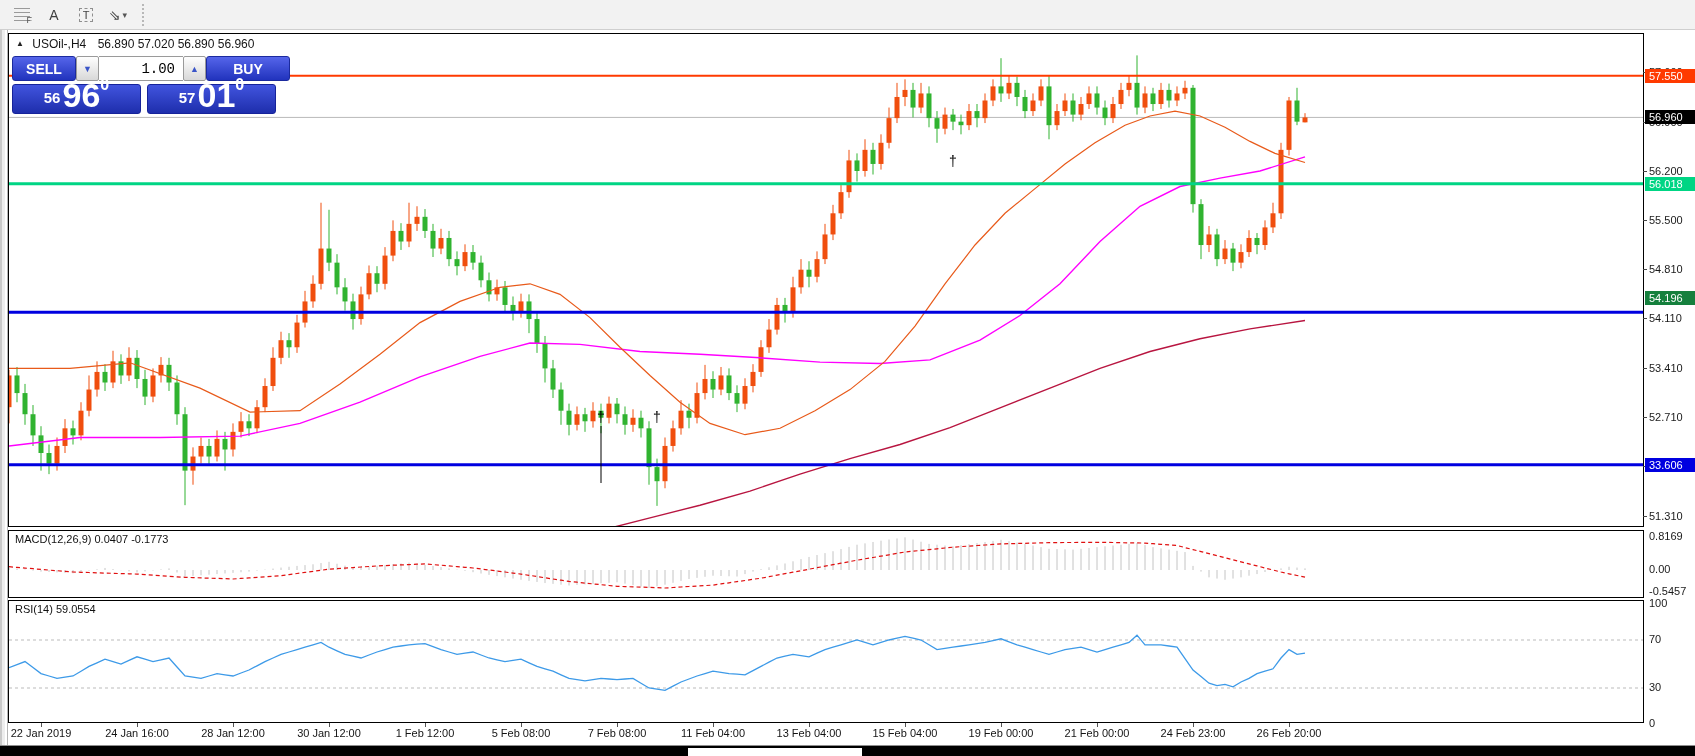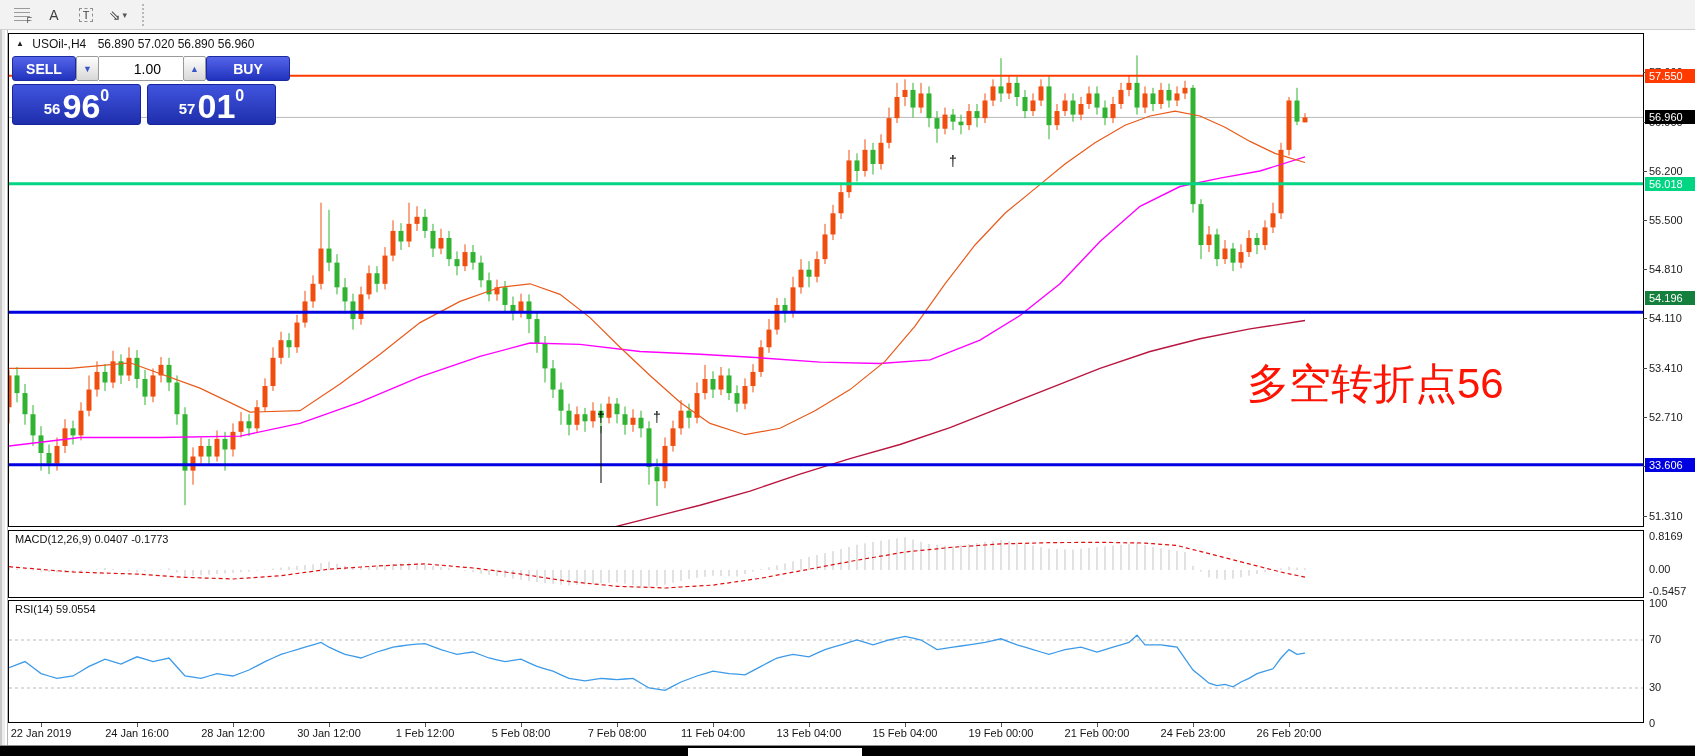--- a/index.html
+++ b/index.html
@@ -37,23 +37,23 @@
   .hdr-ohlc { margin-left:8px; }
 
   .oct { position:absolute; left:12px; top:56px; z-index:7; }
   .oct-row1 { display:flex; height:25px; }
   .btn-blue { background:linear-gradient(#5565ea,#2133bd); border:1px solid #1b2a9e; border-radius:3px;
               color:#fff; font-weight:bold; font-size:14px; display:flex; align-items:center; justify-content:center; }
   .sell-btn { width:64px; }  .buy-btn { width:84px; }
   .spin { width:23px; height:25px; background:linear-gradient(#fefefe,#d8d8d8); border:1px solid #9a9a9a;
           border-radius:2px; color:#3a55c8; font-size:9px; display:flex; align-items:center; justify-content:center; }
   .vol-input { width:84px; height:25px; border:1px solid #9a9a9a; border-left:none; border-right:none;
-               font-size:14px; text-align:right; padding-right:22px; font-family:Liberation Sans, sans-serif; }
+               font-size:14px; text-align:right; padding-right:8px; font-family:Liberation Mono, monospace; }
   .oct-row2 { display:flex; margin-top:3px; gap:6px; }
-  .price-box { width:129px; height:41px; background:linear-gradient(#4154de,#1e2eac); border:1px solid #16239a;
+  .price-box { width:129px; height:30px; background:linear-gradient(#4154de,#1e2eac); border:1px solid #16239a;
                border-radius:3px; color:#fff; display:flex; align-items:flex-end; justify-content:center; padding-bottom:3px; }
   .pp-small { font-size:15px; font-weight:bold; margin:0 2px 4px 0; }
   .pp-big   { font-size:34px; font-weight:bold; line-height:0.82; }
   .pp-sup   { font-size:16px; font-weight:bold; margin-bottom:16px; }
 
   .annotation { position:absolute; left:1247px; top:356px; font-size:42px; color:#fe1303; z-index:5; white-space:nowrap; }
 
   .plabel { position:absolute; left:1649px; height:13px; line-height:13px; font-size:11px; color:#1a1a1a; white-space:nowrap; }
   .plabel::before { content:""; position:absolute; left:-6px; top:6px; width:4px; height:1px; background:#444; }
   .pbadge { position:absolute; left:1645px; width:50px; height:14px; line-height:14px; font-size:11px;
@@ -638,21 +638,20 @@
           <span class="pp-sup">0</span>
       </div>
       <div class="price-box">
         <span class="pp-small">57</span>
           <span class="pp-big">01</span>
           <span class="pp-sup">0</span>
       </div>
     </div>
   </div>
 
-  <div class="annotation">多空转折点56</div>
 
   <div class="ind-label" id="macd-label">MACD(12,26,9) 0.0407 -0.1773</div>
   <div class="ind-label" id="rsi-label">RSI(14) 59.0554</div>
 
   <div id="paxis">
       <div class="plabel" style="top: 66.3px;">57.600</div>
       <div class="plabel" style="top: 115.65px;">56.900</div>
       <div class="plabel" style="top: 165px;">56.200</div>
       <div class="plabel" style="top: 214.35px;">55.500</div>
       <div class="plabel" style="top: 262.995px;">54.810</div>

